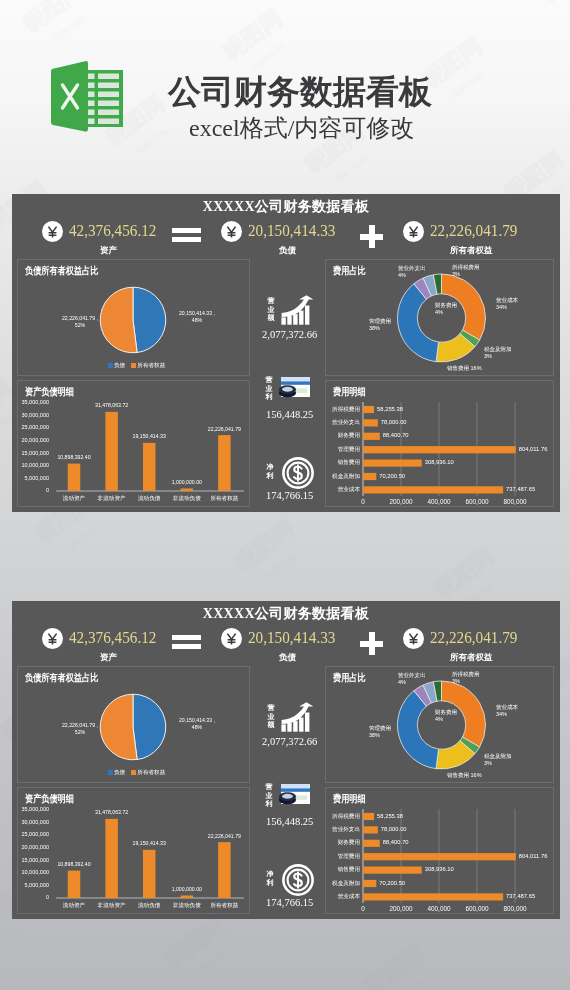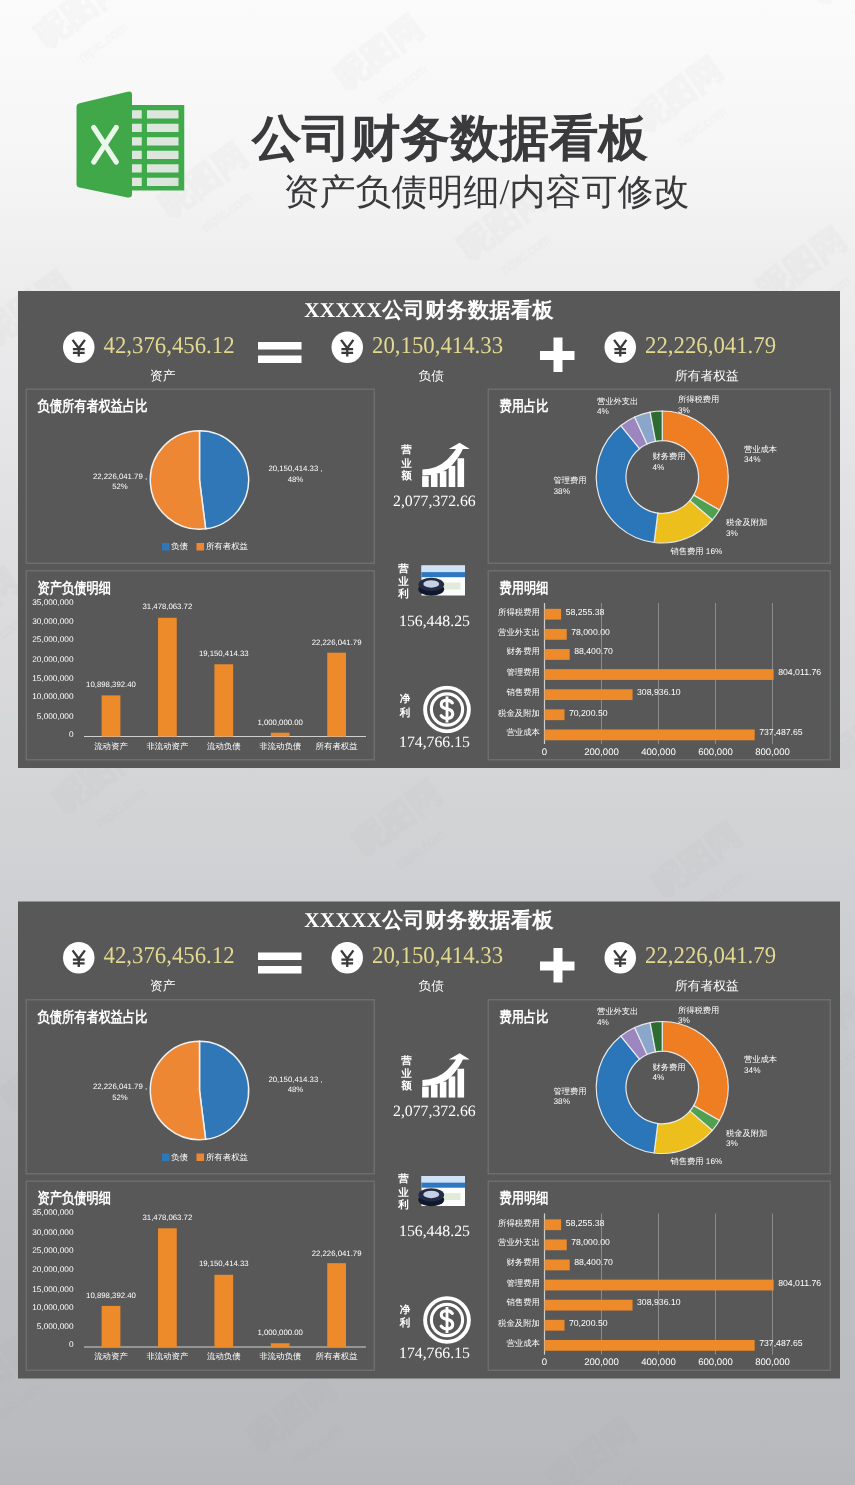--- a/index.html
+++ b/index.html
@@ -15,21 +15,21 @@
   
   .dash{position:absolute;left:12px;width:548px;height:318px;background:#585858;box-sizing:border-box;
         font-family:"Liberation Serif",serif;overflow:hidden;}
   .dash1{top:194px;} .dash2{top:601px;}
   .dtitle{position:absolute;left:0;top:4px;width:548px;text-align:center;color:#fff;font-size:14px;
           font-weight:bold;letter-spacing:.3px;font-family:"Liberation Serif",serif;}
   
   .kpi{position:absolute;top:26px;}
   .kpi .circ{position:absolute;left:0;top:1px;width:21px;height:21px;border-radius:50%;background:#fff;overflow:hidden;}
   .kpi .amt{position:absolute;left:27px;top:0px;font-size:16px;line-height:21px;color:#e3d88f;white-space:nowrap;transform:scaleX(0.95);transform-origin:left center;}
-  .kpi .lab{position:absolute;top:25px;font-size:8.5px;color:#fff;white-space:nowrap;font-weight:normal;
+  .kpi .lab{position:absolute;top:25px;font-size:8.5px;color:#fff;white-space:nowrap;font-weight:bold;
      font-family:"Liberation Sans",sans-serif;}
   .kpi1{left:30px;} .kpi1 .lab{left:58px;}
   .kpi2{left:209px;} .kpi2 .lab{left:58px;}
   .kpi3{left:391px;} .kpi3 .lab{left:47px;}
   .op-eq{position:absolute;left:160px;top:34px;}
   .eqbar{width:29px;height:5px;background:#fff;}
   .eqbar2{margin-top:4px;}
   .op-plus{position:absolute;left:348px;top:31px;width:23px;height:23px;}
   .plusv{position:absolute;width:6px;height:23px;background:#fff;left:8.5px;top:0;}
   .plush{position:absolute;width:23px;height:6px;background:#fff;left:0;top:8.5px;}
@@ -85,21 +85,21 @@
         <rect x="37" y="61.5" width="8.5" height="5.5"></rect>
           <rect x="49" y="61.5" width="21" height="5.5"></rect>
       </g>
       <path d="M2 14.2 Q2 12.2 4 11.8 L36 4.2 Q39 3.6 39 6 L39 72.5 Q39 75 36 74.6 L4 68 Q2 67.6 2 65.6 Z" fill="#41a849"></path>
       <g stroke="#eaf7ea" stroke-width="3.4" stroke-linecap="round">
         <line x1="13.5" y1="28" x2="28.5" y2="51"></line>
         <line x1="28.5" y1="28" x2="13.5" y2="51"></line>
       </g>
     </svg>
     <div class="title">公司财务数据看板</div>
-    <div class="subtitle">资产负债明细/内容可修改</div>
+    <div class="subtitle">excel格式/内容可修改</div>
   </div>
 
   <svg class="wm" viewBox="0 0 570 990">
     <defs>
       <pattern id="wmpat" width="145" height="140" patternUnits="userSpaceOnUse" patternTransform="rotate(-36 0 0)">
         <text x="6" y="44" font-family="'Liberation Sans',sans-serif" font-size="22" font-weight="bold" fill="none" stroke="#8d8d90" stroke-width="1.1" opacity="0.30">昵图网</text>
         <text x="20" y="66" font-family="'Liberation Sans',sans-serif" font-size="9" fill="none" stroke="#8d8d90" stroke-width="0.7" opacity="0.26">nipic.com</text>
       </pattern>
     </defs>
     <rect x="0" y="0" width="570" height="990" fill="url(#wmpat)"></rect>

